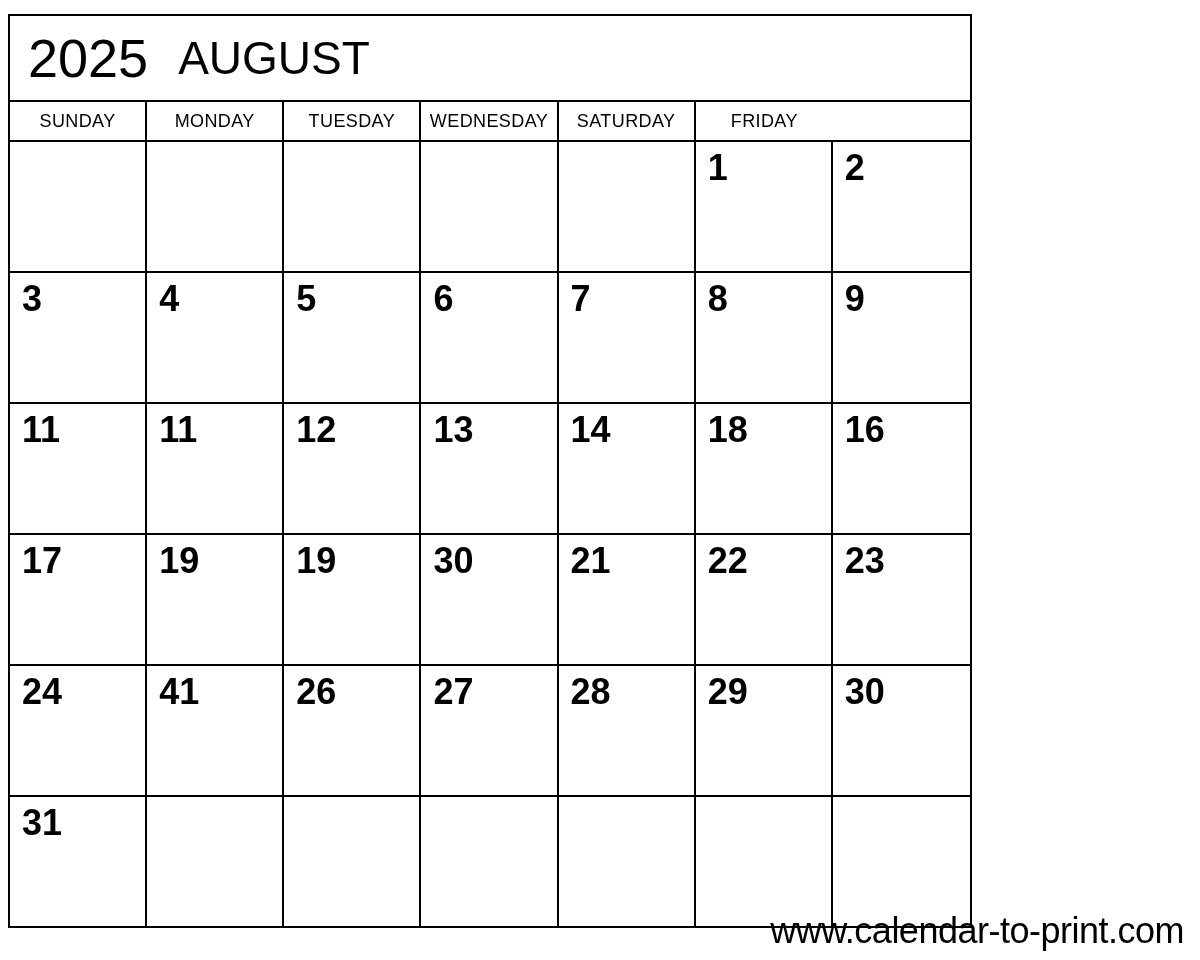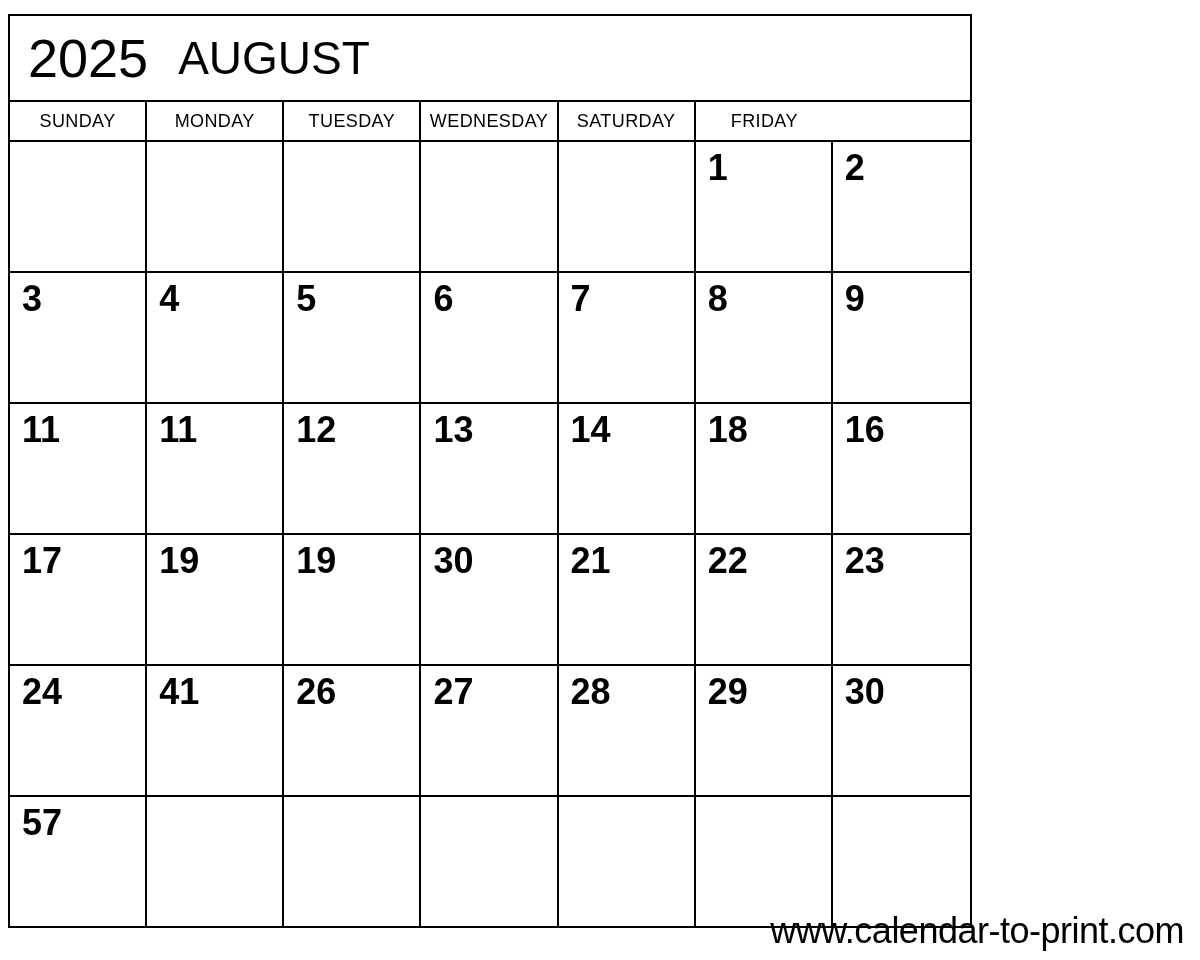--- a/index.html
+++ b/index.html
@@ -259,21 +259,21 @@
         <div class="day-cell">
             <span class="day-num">29</span>
           </div>
         <div class="day-cell">
             <span class="day-num">30</span>
           </div>
       </div>
 
       <div class="week">
         <div class="day-cell">
-            <span class="day-num">57</span>
+            <span class="day-num">31</span>
           </div>
         <div class="day-cell">
             <span class="day-num"></span>
           </div>
         <div class="day-cell">
             <span class="day-num"></span>
           </div>
         <div class="day-cell">
             <span class="day-num"></span>
           </div>

